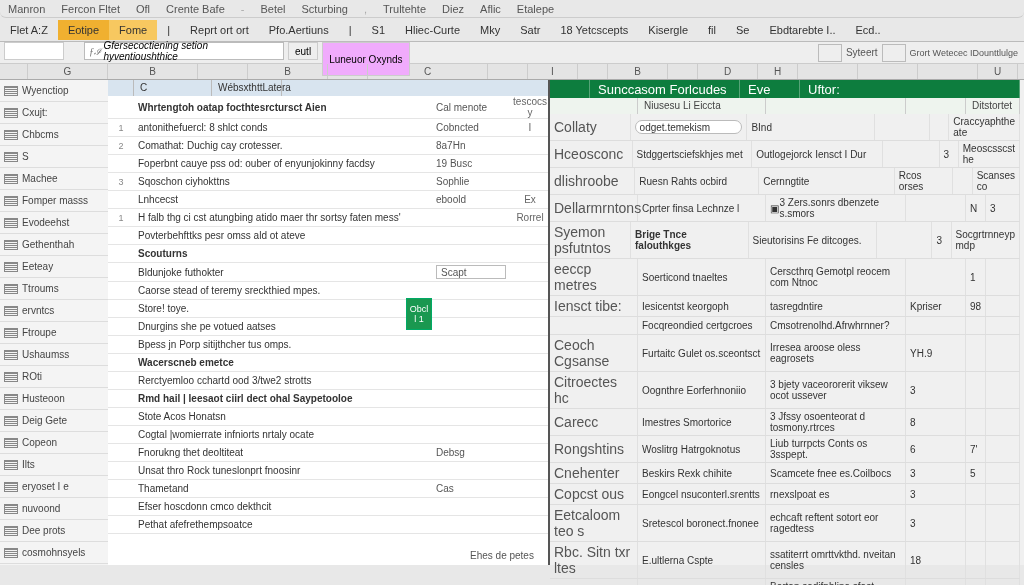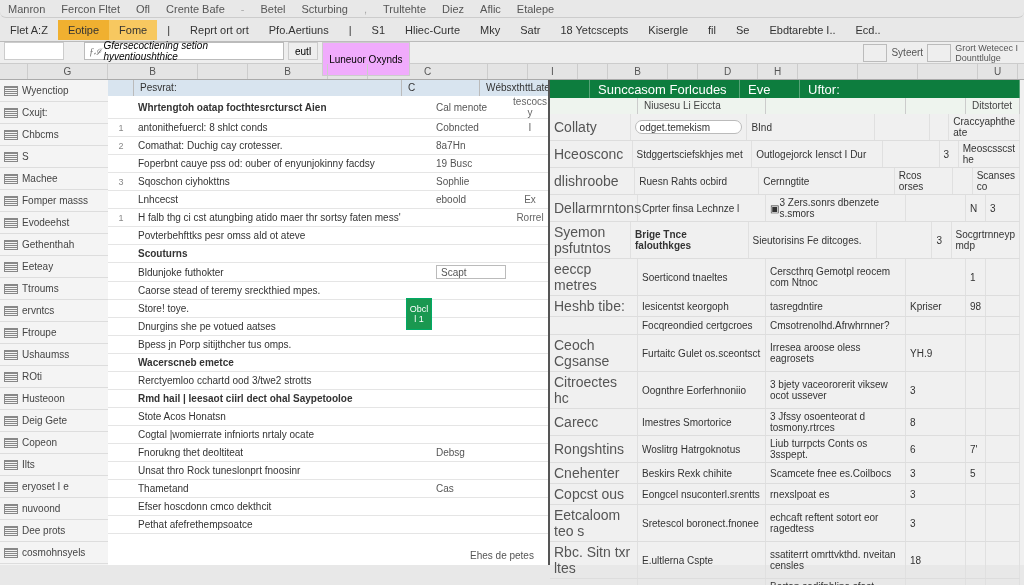--- a/index.html
+++ b/index.html
@@ -89,21 +89,21 @@
     <span class="fx-icon">ƒℐ</span>
     <span>Gfersecoctiening setion hyventioushthice</span>
   </div>
   <div style="margin-left:4px;height:18px;border:1px solid #ccc;padding:0 6px;display:flex;align-items:center;font-size:10px;">eutl</div>
   <div style="margin-left:4px;height:18px;border:1px solid #ccc;padding:16px 6px;display:flex;align-items:center;font-size:10px;background:#f0abfc;">Luneuor Oxynds</div>
   <div style="flex:1"></div>
   <div style="display:flex;align-items:center;gap:4px;margin-right:6px;">
     <div style="width:24px;height:18px;border:1px solid #bbb;"></div>
     <span style="font-size:10px;color:#555">Syteert</span>
     <div style="width:24px;height:18px;border:1px solid #bbb;"></div>
-    <div style="display:flex;flex-direction:column;font-size:9px;color:#555;line-height:10px;">
+    <div style="display:flex;flex-direction:row;font-size:9px;color:#555;line-height:10px;">
       <span>Grort Wetecec I</span>
       <span>Dounttlulge</span>
     </div>
   </div>
 </div>
 
 <div class="col-header-row">
     <div class="ch" style="width: 28px;"></div>
     <div class="ch" style="width: 80px;">G</div>
     <div class="ch" style="width: 90px;">B</div>
@@ -213,21 +213,20 @@
       </div>
       <div class="lp-row">
         <div class="lp-icon"></div>
         <span>cosmohnsyels</span>
       </div>
     </div>
 
   <div class="mid-panel">
     <div class="mid-header">
       <div class="cell" style="width:26px"></div>
-      <div class="cell" style="flex:1">Pesvrat:</div>
       <div class="cell" style="width:78px">C</div>
       <div class="cell" style="width:70px">WébsxthttLatera</div>
     </div>
     <div id="mid-rows">
         <div class="mid-row">
           <div class="c1"></div>
           <div class="c2 bold">Whrtengtoh oatap focthtesrctursct Aien</div>
           <div class="c3">Cal menote</div>
           <div class="c4">tescocs y</div>
         </div>
@@ -440,21 +439,21 @@
         </div>
         <div class="rp-row">
           <div class="rc label">eeccp  metres</div>
           <div class="rc a">Soerticond tnaeltes</div>
           <div class="rc b">Cerscthrq Gemotpl reocem com Ntnoc</div>
           <div class="rc c"></div>
           <div class="rc d">1</div>
           <div class="rc" style="flex: 1 1 0%;"></div>
         </div>
         <div class="rp-row">
-          <div class="rc label">Heshb tibe:</div>
+          <div class="rc label">Iensct tibe:</div>
           <div class="rc a">Iesicentst keorgoph</div>
           <div class="rc b">tasregdntire</div>
           <div class="rc c">Kpriser</div>
           <div class="rc d">98</div>
           <div class="rc" style="flex: 1 1 0%;"></div>
         </div>
         <div class="rp-row">
           <div class="rc label"></div>
           <div class="rc a">Focqreondied certgcroes</div>
           <div class="rc b">Cmsotrenolhd.Afrwhrnner?</div>

